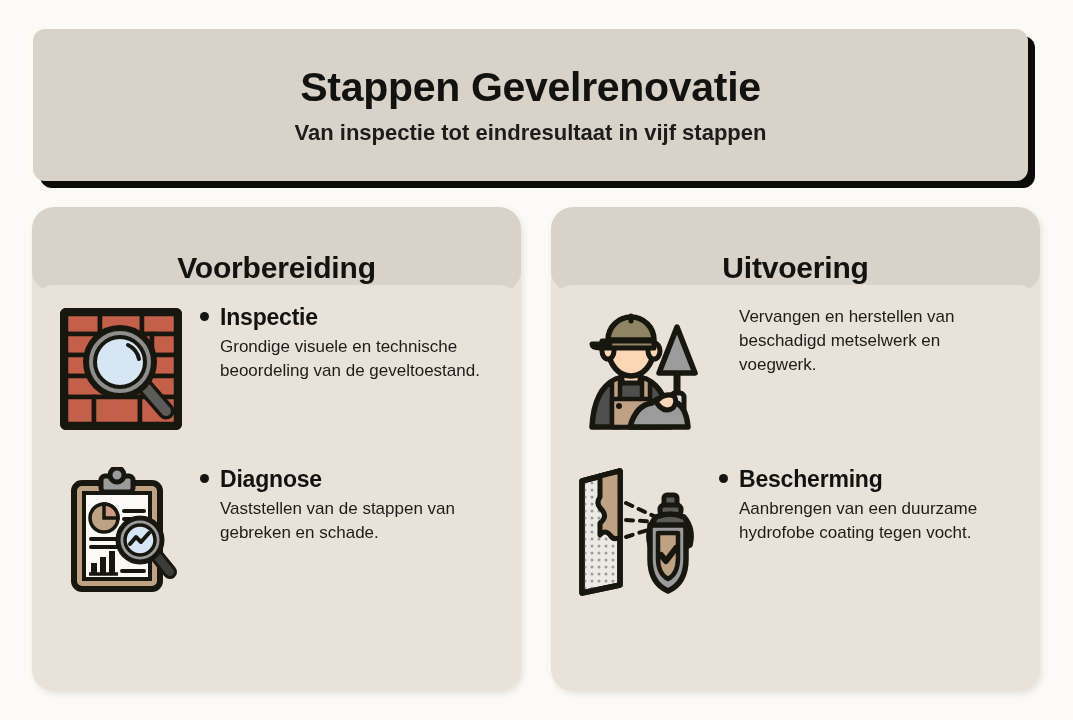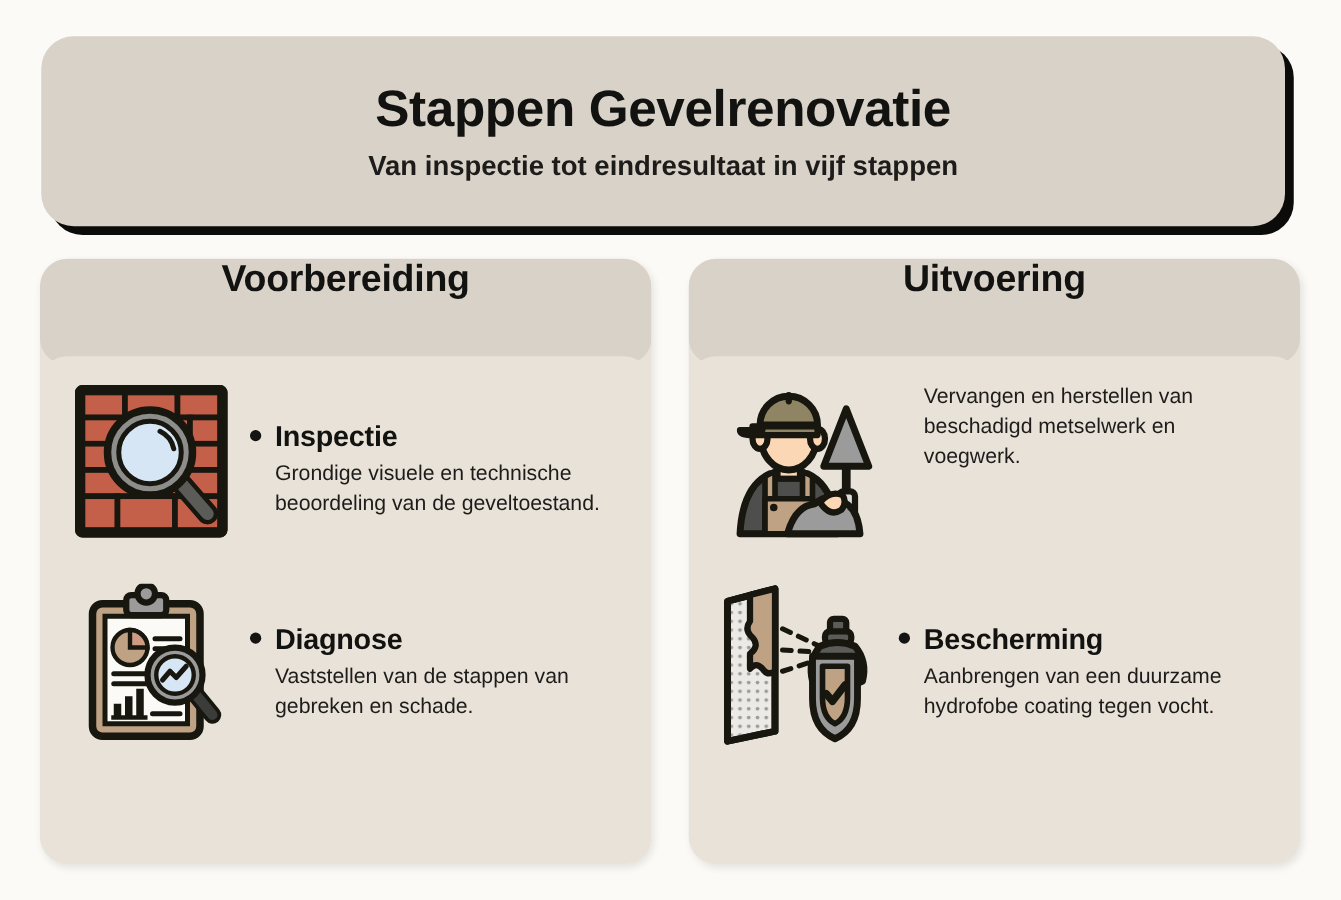--- a/index.html
+++ b/index.html
@@ -16,21 +16,21 @@
   }
 
   
   .header-card {
     position: absolute;
     left: 33px;
     top: 29px;
     width: 995px;
     height: 152px;
     background: #d8d2c8;
-    border-radius: 26px;
+    border-radius: 12px;
     box-shadow: 7px 7px 0 0 #0b0b09;
     display: flex;
     flex-direction: column;
     align-items: center;
     justify-content: center;
     box-sizing: border-box;
   }
   .header-title {
     font-size: 41px;
     font-weight: bold;
@@ -67,21 +67,21 @@
     display: flex;
     flex-direction: column;
     overflow: hidden;
     position: relative;
   }
   .column-head {
     height: 84px;
     background: #d8d2c8;
     border-radius: 22px 22px 20px 20px;
     display: flex;
-    align-items: flex-start;
+    align-items: flex-end;
     justify-content: center;
     box-sizing: border-box;
     padding-bottom: 6px;
   }
   .column-head-title {
     font-size: 30px;
     font-weight: bold;
     color: #121210;
     letter-spacing: -0.2px;
   }
@@ -129,21 +129,20 @@
     background: #141412;
     position: relative;
     top: -4px;
   }
   .item-title {
     font-size: 23px;
     font-weight: bold;
     color: #121210;
     line-height: 1.1;
     letter-spacing: -0.2px;
-    margin-top: 32px;
   }
   .item-desc {
     font-size: 17px;
     color: #1d1c1a;
     line-height: 1.42;
     padding-left: 20px;
     max-width: 270px;
   }
   .col-right .item-desc { max-width: 280px; }
 </style>

